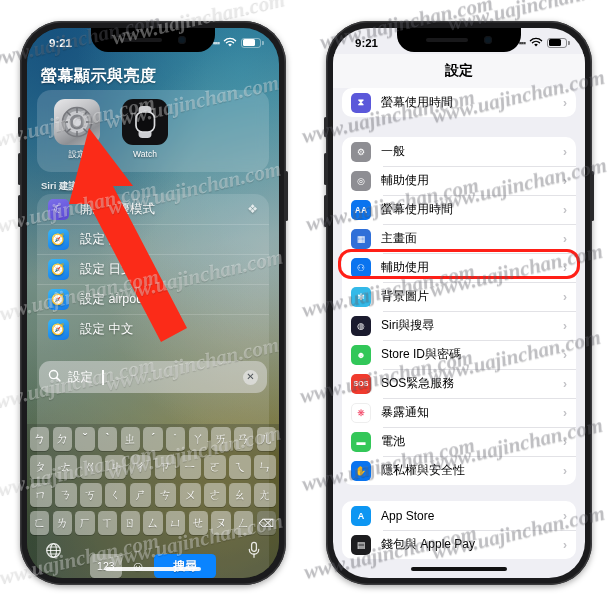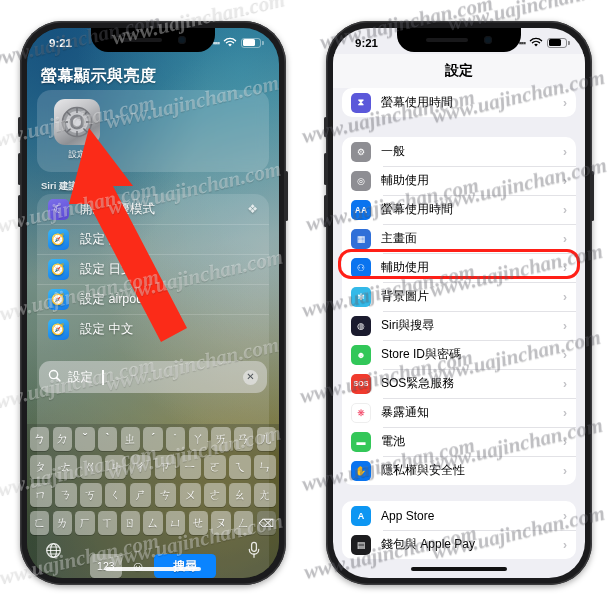--- a/index.html
+++ b/index.html
@@ -299,20 +299,30 @@
                       <path d="M-10,-10 L-6.4,-6.4"></path>
                         <path d="M10,10 L6.4,6.4"></path>
                       <path d="M10,-10 L6.4,-6.4"></path>
                         <path d="M-10,10 L-6.4,6.4"></path>
                     </g>
                   </g>
                 </svg>
               </div>
               <div class="tr-label">設定</div>
             </div>
+            <div class="tr-app">
+              <div class="tr-icon ic-watch">
+                <svg width="46" height="46" viewBox="0 0 46 46">
+                  <rect x="16.5" y="7" width="13" height="9" rx="4" fill="#cfd0d4"></rect>
+                  <rect x="16.5" y="30" width="13" height="9" rx="4" fill="#cfd0d4"></rect>
+                  <rect x="14" y="13" width="18.5" height="20" rx="6.5" fill="#0c0c0e" stroke="#dcdde0" stroke-width="1.7"></rect>
+                </svg>
+              </div>
+              <div class="tr-label">Watch</div>
+            </div>
           </div>
         </div>
 
         <div class="sl-siri">Siri 建議</div>
         <div class="sugg-card">
           <div class="sugg-row">
             <span class="sg-ic moon">☾</span>
             <span>開啟勿擾模式</span>
             <span class="sg-trail">❖</span>
           </div>

